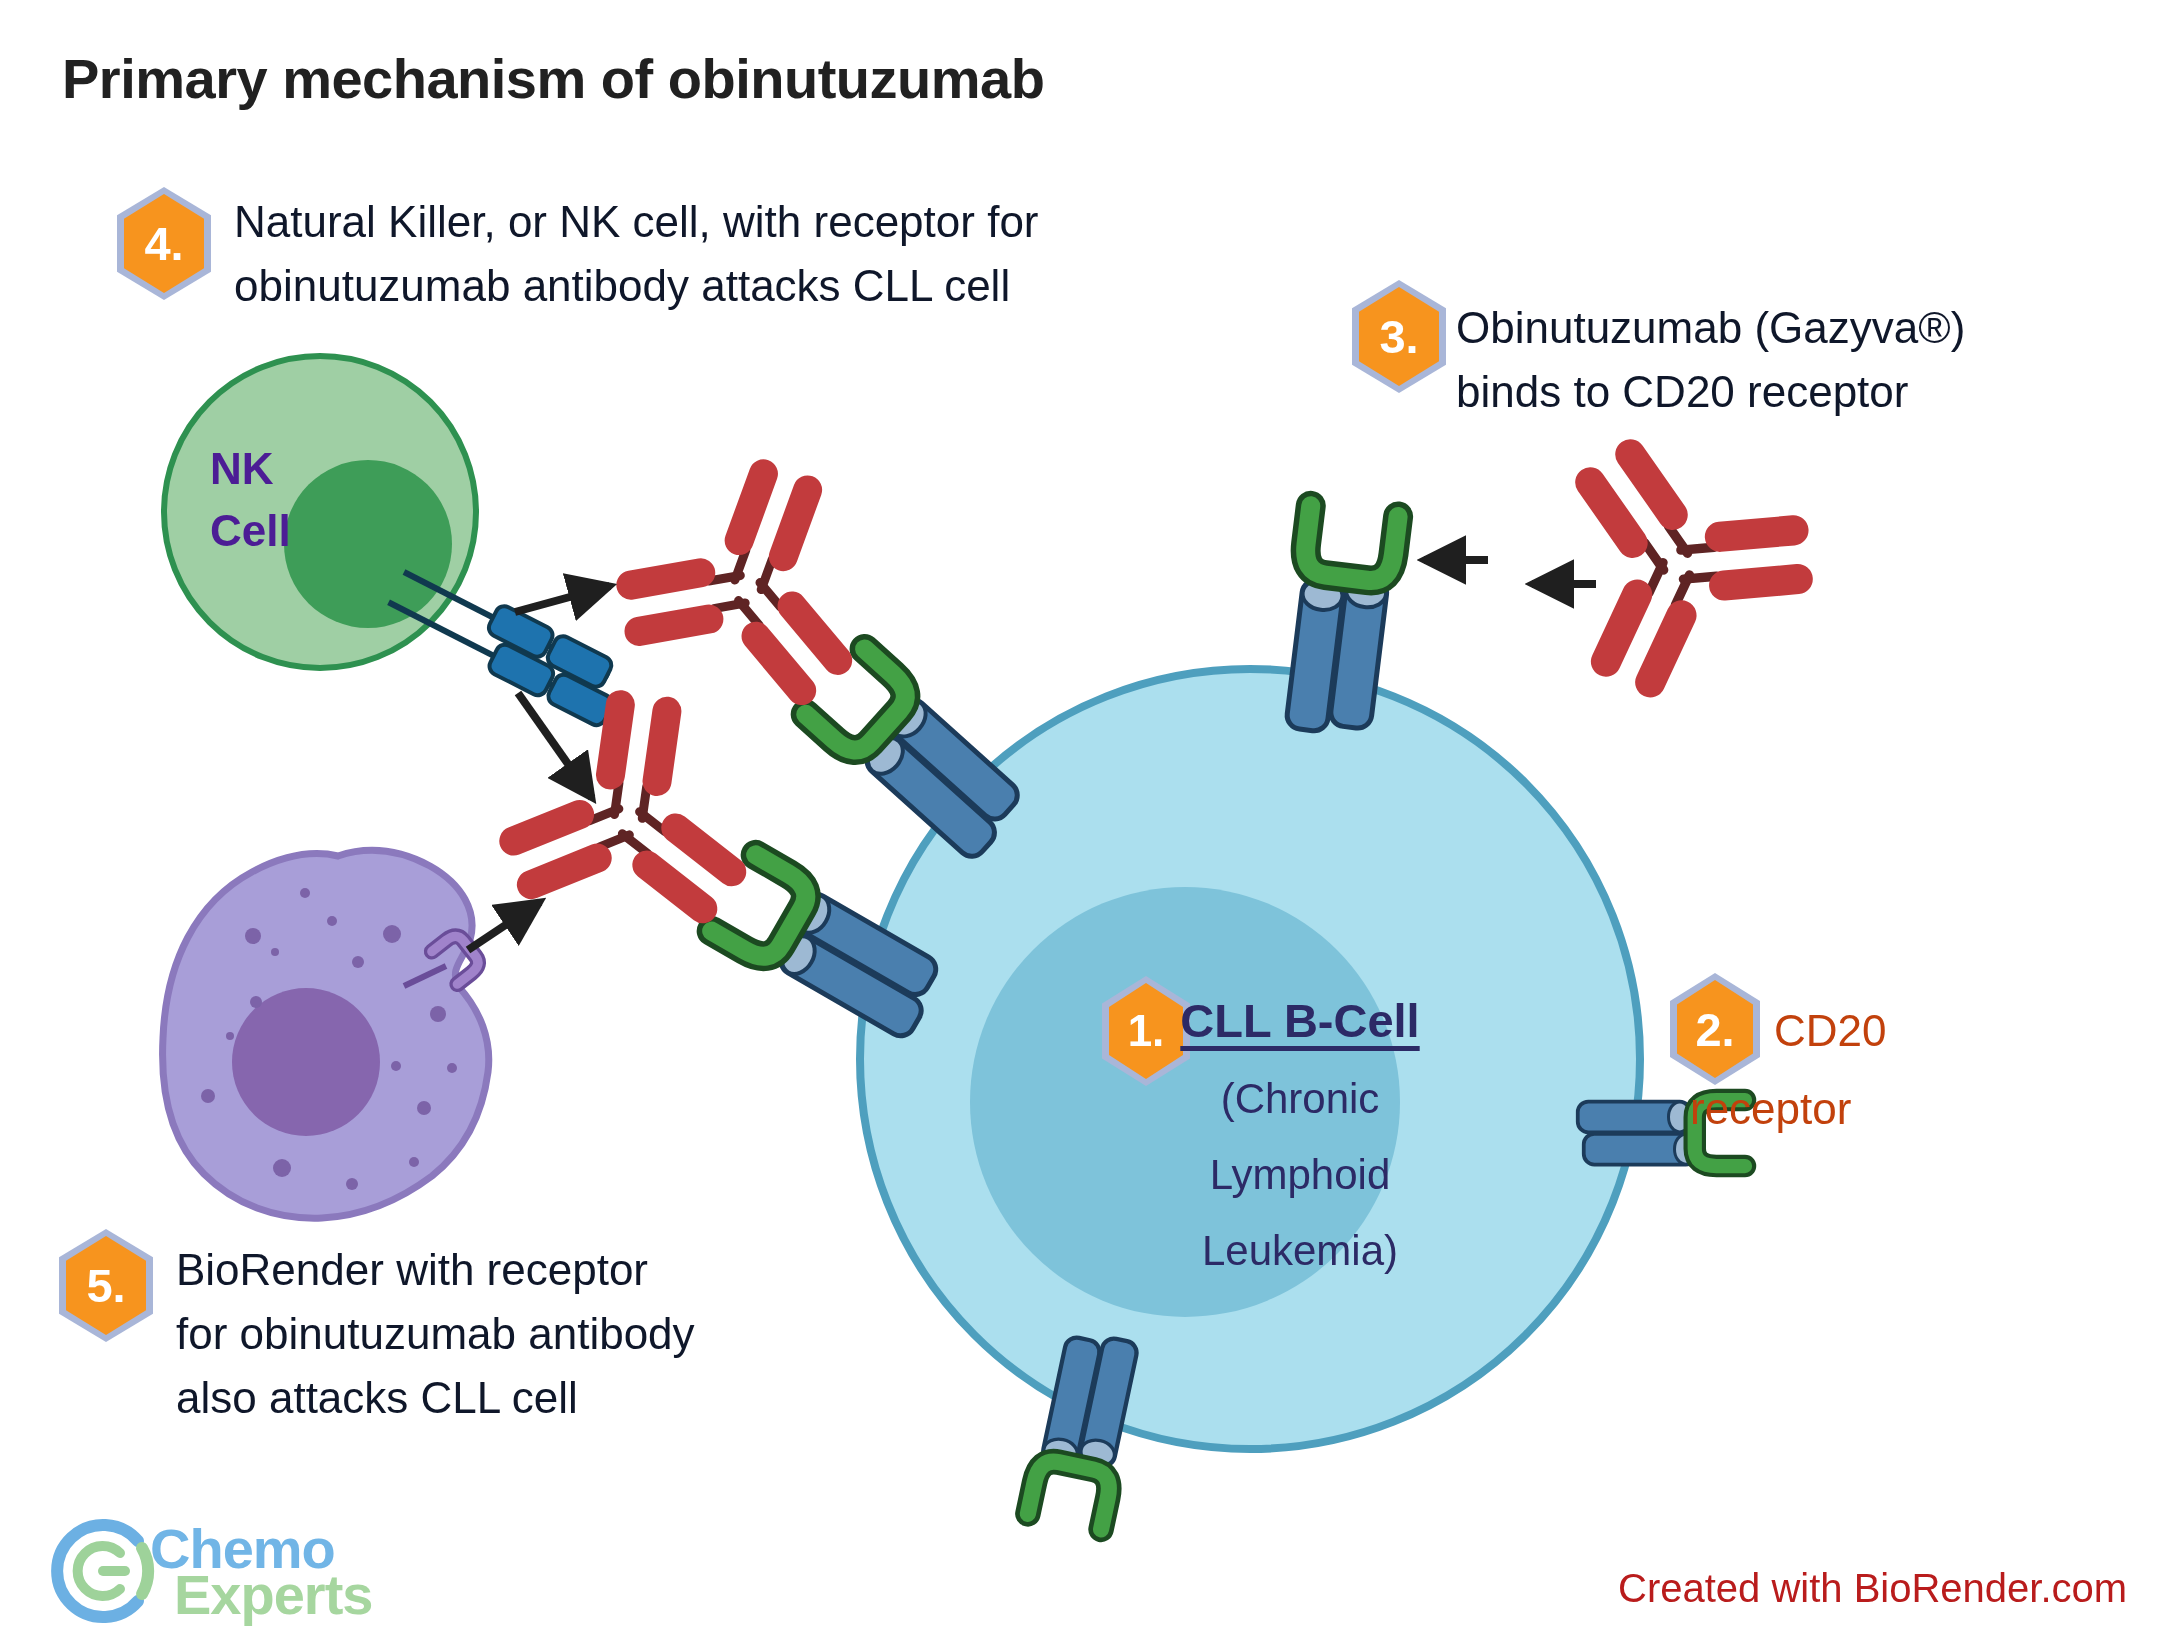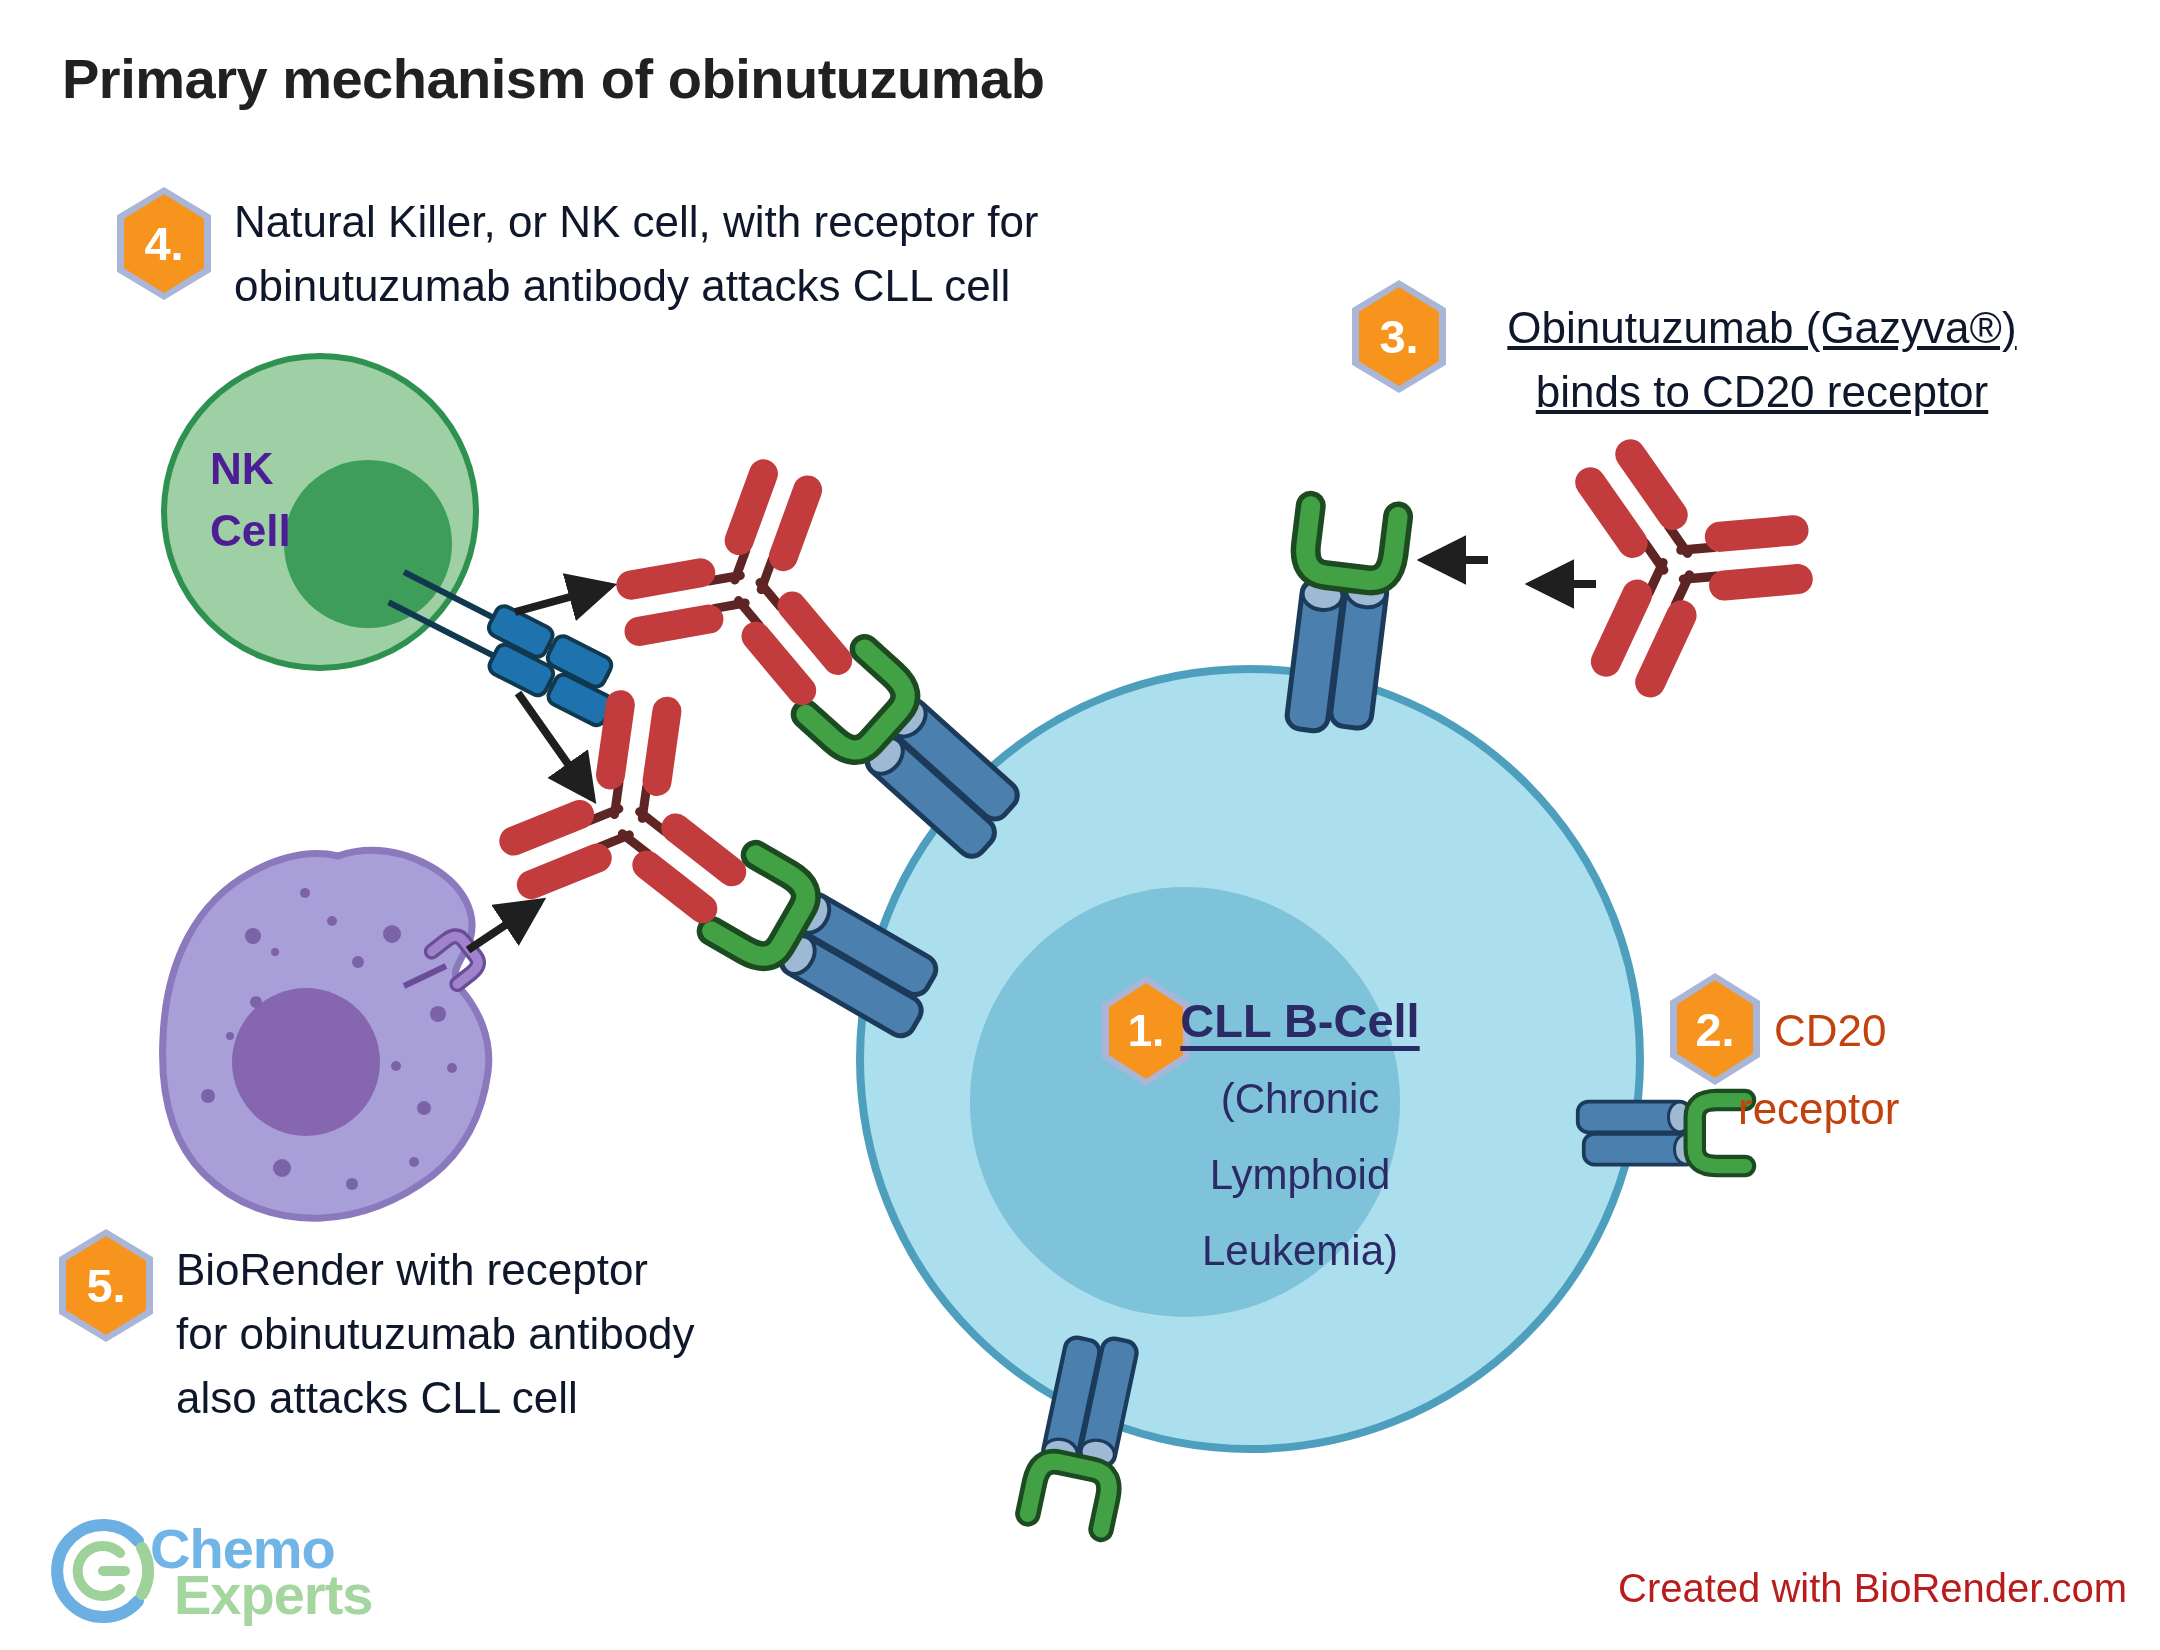--- a/index.html
+++ b/index.html
@@ -31,21 +31,21 @@
   .hex{position:absolute;inset:0;background:#A9B6D8;
        clip-path:polygon(50% 0%,100% 25%,100% 75%,50% 100%,0% 75%,0% 25%);
        display:flex;align-items:center;justify-content:center;}
   .hex-in{position:absolute;inset:7px;background:#F7941E;
        clip-path:polygon(50% 0%,100% 25%,100% 75%,50% 100%,0% 75%,0% 25%);}
   .badge-num{position:relative;z-index:2;color:#ffffff;font-weight:bold;font-size:47px;}
 
   
   .step-text{position:absolute;font-size:44px;color:#0f172a;line-height:64px;}
   .step-text div{white-space:nowrap;}
-  .t3{text-align:center;width:612px;text-decoration:underline;}
+  .t3{width:612px;}
   .nk-label{position:absolute;left:210px;top:438px;color:#4c1d95;
             font-weight:bold;font-size:44px;line-height:62px;}
   .cll{position:absolute;left:1166px;top:981px;width:268px;text-align:center;color:#2C2A66;}
   .cll .l1{font-size:47px;font-weight:bold;text-decoration:underline;
            text-decoration-thickness:5px;text-underline-offset:9px;line-height:80px;white-space:nowrap;}
   .cll .ln{font-size:42px;line-height:76px;white-space:nowrap;}
   .t2-line{position:absolute;font-size:44px;color:#c2410c;white-space:nowrap;}
 
   .title{position:absolute;left:62px;top:34px;font-size:56px;font-weight:bold;
          color:#212121;letter-spacing:-0.5px;white-space:nowrap;margin-top:12px;}
@@ -258,21 +258,21 @@
     <div class="ln">Leukemia)</div>
   </div>
 
   <div class="badge" style="left:1670px;top:973px;width:90px;height:112px">
     <div class="hex">
       <div class="hex-in"></div>
       <span class="badge-num">2.</span>
     </div>
   </div>
   <div class="t2-line" style="left:1774px;top:1006px">CD20</div>
-  <div class="t2-line" style="left:1738px;top:1084px">receptor</div>
+  <div class="t2-line" style="left:1690px;top:1084px">receptor</div>
 
   <div class="nk-label">
     <div>NK</div>
     <div>Cell</div>
   </div>
 
   <div class="logo-word logo-chemo">Chemo</div>
   <div class="logo-word logo-experts">Experts</div>
 
   <div class="attribution">Created with BioRender.com</div>

